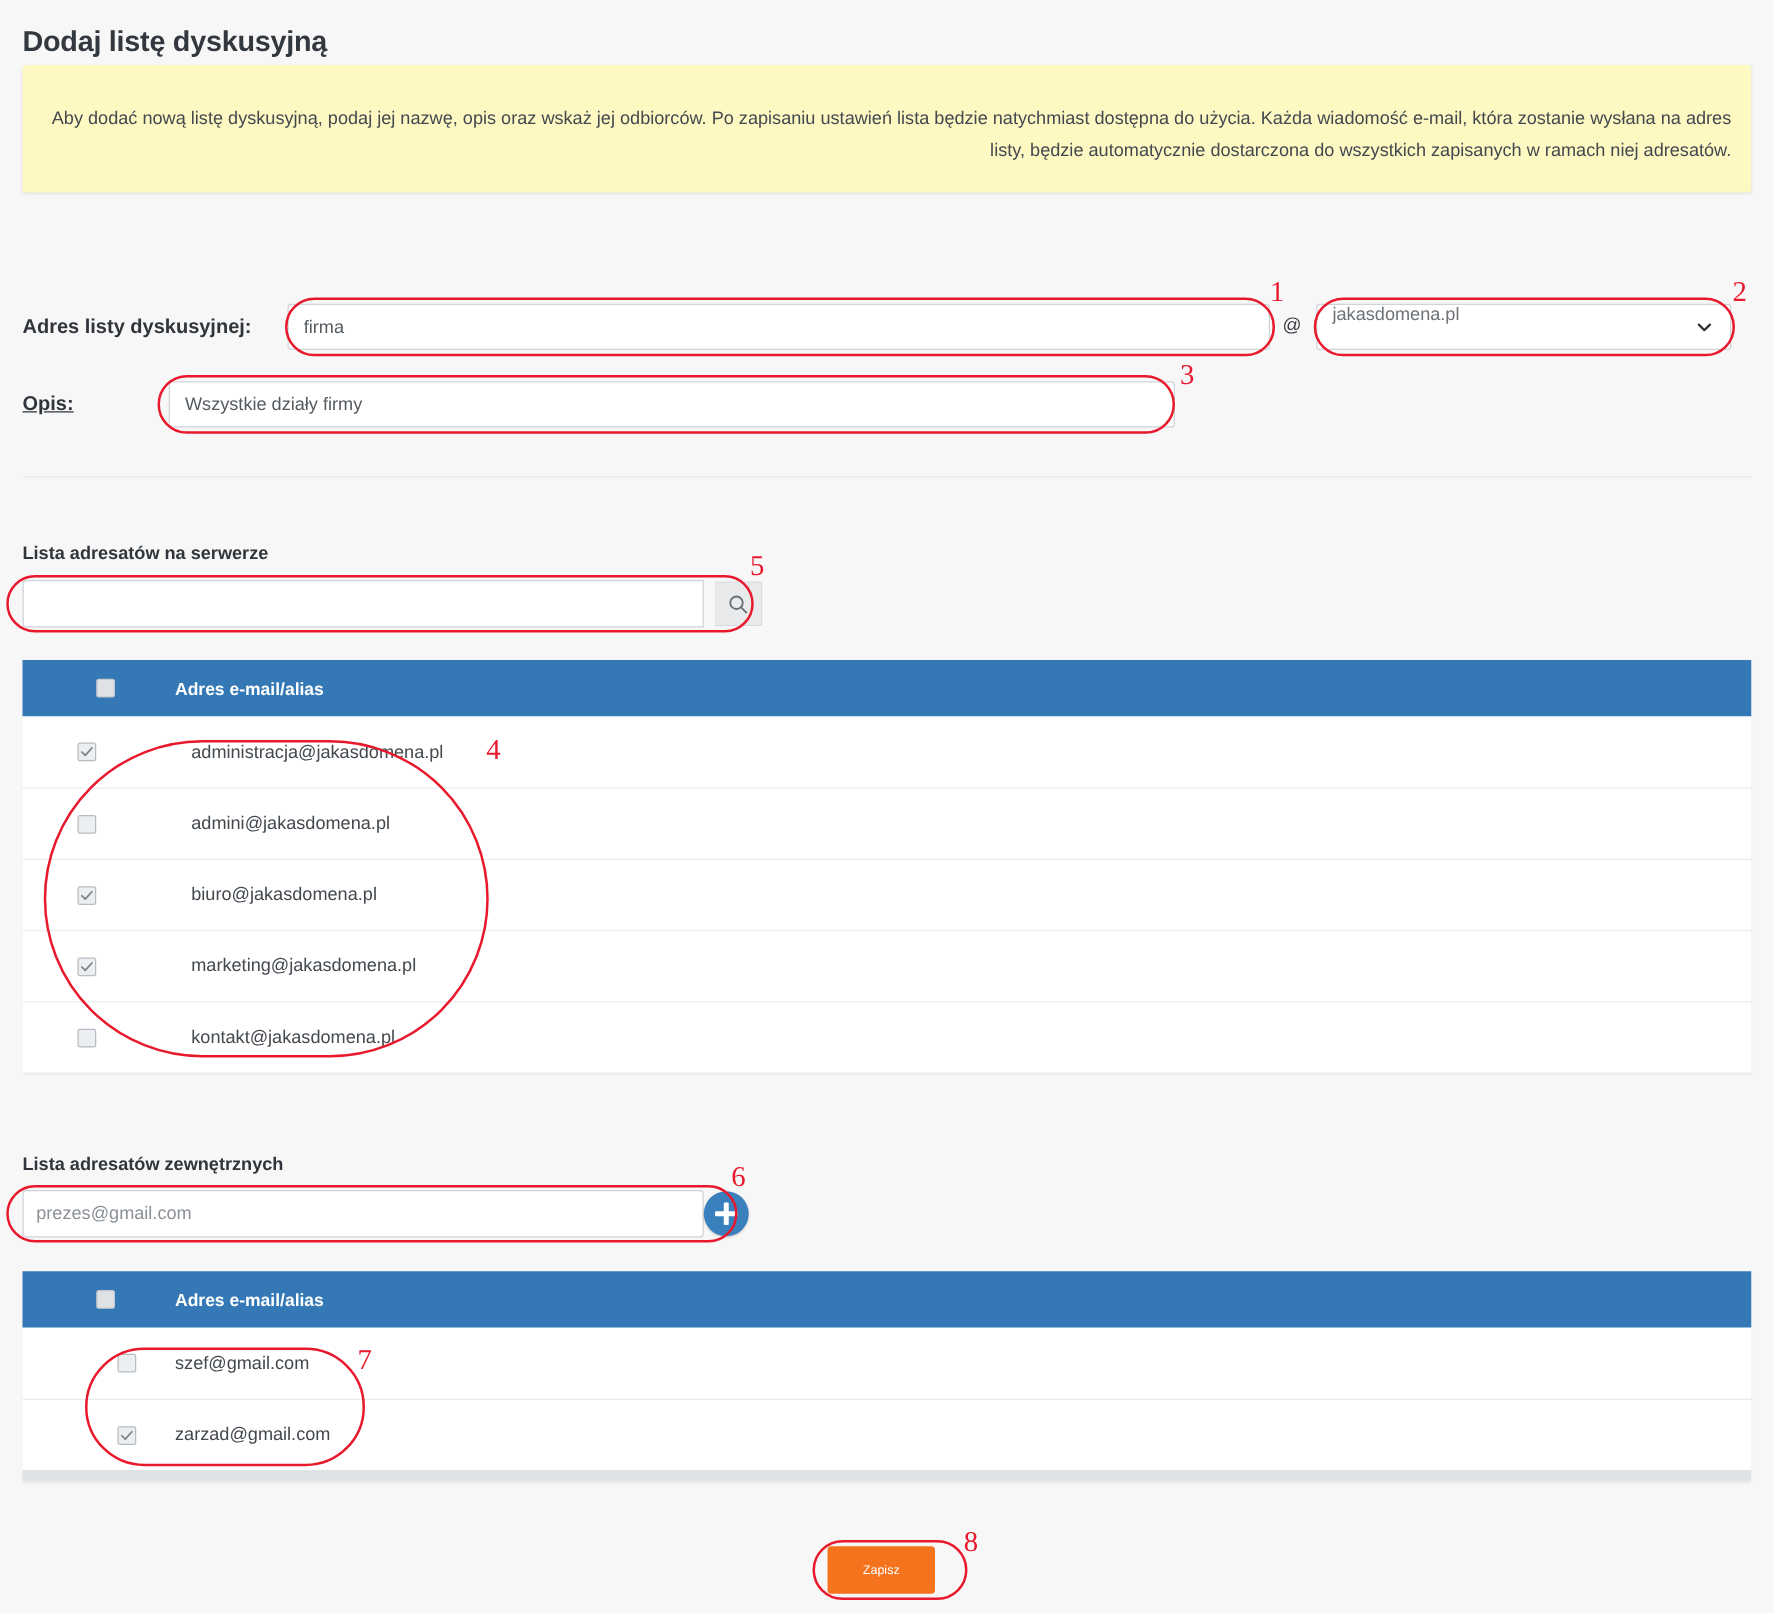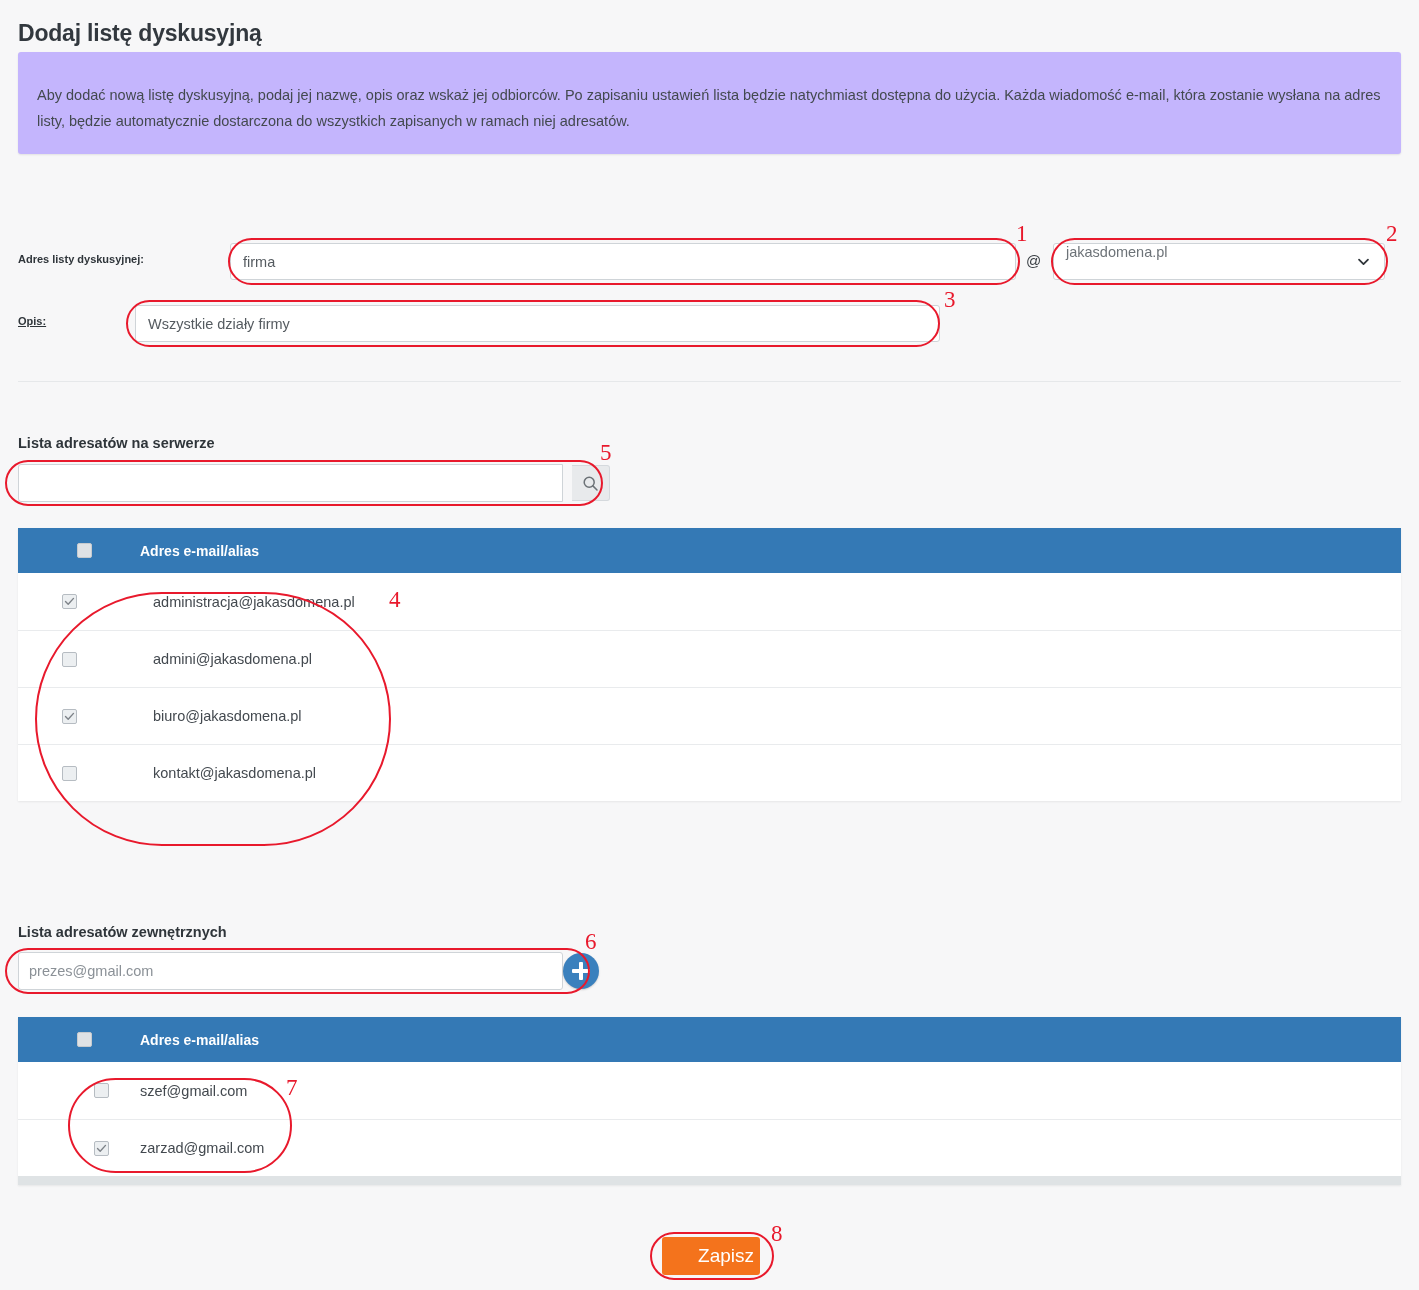--- a/index.html
+++ b/index.html
@@ -18,33 +18,34 @@
   .page-title {
     position: absolute; left: 18px; top: 5px;
     font-size: 23px; font-weight: bold; color: #32383e;
     letter-spacing: -0.2px;
   }
 
   
   .info-panel {
     position: absolute; left: 18px; top: 52px;
     width: 1383px; height: 102px;
-    background: #c4b5fd;
+    background: #fef9c3;
     border-radius: 3px;
     box-shadow: 0 1px 2px rgba(0,0,0,0.09);
+    text-align: right;
   }
   .info-text {
     position: absolute; left: 19px; top: 30px; right: 16px;
     font-size: 14.5px; line-height: 26px; color: #43494f;
   }
 
   
   .form-label {
     position: absolute;
-    font-size: 11px; font-weight: bold; color: #2f353a;
+    font-size: 16px; font-weight: bold; color: #2f353a;
   }
   .lbl-address { left: 18px; top: 253px; }
   .lbl-desc    { left: 18px; top: 315px; text-decoration: underline; }
 
   .txt-input {
     position: absolute;
     background: #fff;
     border: 1px solid #cfd4d8;
     border-radius: 3px;
     font-family: "Liberation Sans", sans-serif;
@@ -187,27 +188,26 @@
     flex: none;
   }
   .cbx.head { background: #dfe2e5; border-color: #c6cace; }
   .cbx svg { display: block; }
   .cbx .tick { display: none; }
   .cbx.checked .tick { display: block; }
 
   
   .save-btn {
     position: absolute; left: 662px; top: 1237px;
-    width: 98px; height: 38px;
+    width: 86px; height: 38px;
     background: #f4731c;
     border: none; border-radius: 3px;
-    color: #fff; font-size: 19px;
+    color: #fff; font-size: 10px;
     font-family: "Liberation Sans", sans-serif;
     cursor: pointer;
-    text-align: right;
   }
 
   
   .anno { position: absolute; pointer-events: none; }
   .anno-ring {
     position: absolute;
     border: 2.5px solid #e8192c;
     border-radius: 999px;
     pointer-events: none;
   }
@@ -287,20 +287,30 @@
         </div>
         <div class="tbl-row srv">
           <div class="col-check">
             <span class="cbx checked">
               <svg class="tick" width="11" height="11" viewBox="0 0 11 11">
                 <path d="M1.5 5.6 L4.2 8.3 L9.5 2.4" fill="none" stroke="#7d8288" stroke-width="1.4" stroke-linecap="round" stroke-linejoin="round"></path>
               </svg>
             </span>
           </div>
           <div class="col-email">biuro@jakasdomena.pl</div>
+        </div>
+        <div class="tbl-row srv">
+          <div class="col-check">
+            <span class="cbx checked">
+              <svg class="tick" width="11" height="11" viewBox="0 0 11 11">
+                <path d="M1.5 5.6 L4.2 8.3 L9.5 2.4" fill="none" stroke="#7d8288" stroke-width="1.4" stroke-linecap="round" stroke-linejoin="round"></path>
+              </svg>
+            </span>
+          </div>
+          <div class="col-email">marketing@jakasdomena.pl</div>
         </div>
         <div class="tbl-row srv">
           <div class="col-check">
             <span class="cbx"></span>
           </div>
           <div class="col-email">kontakt@jakasdomena.pl</div>
         </div>
       </div>
   </div>
 

